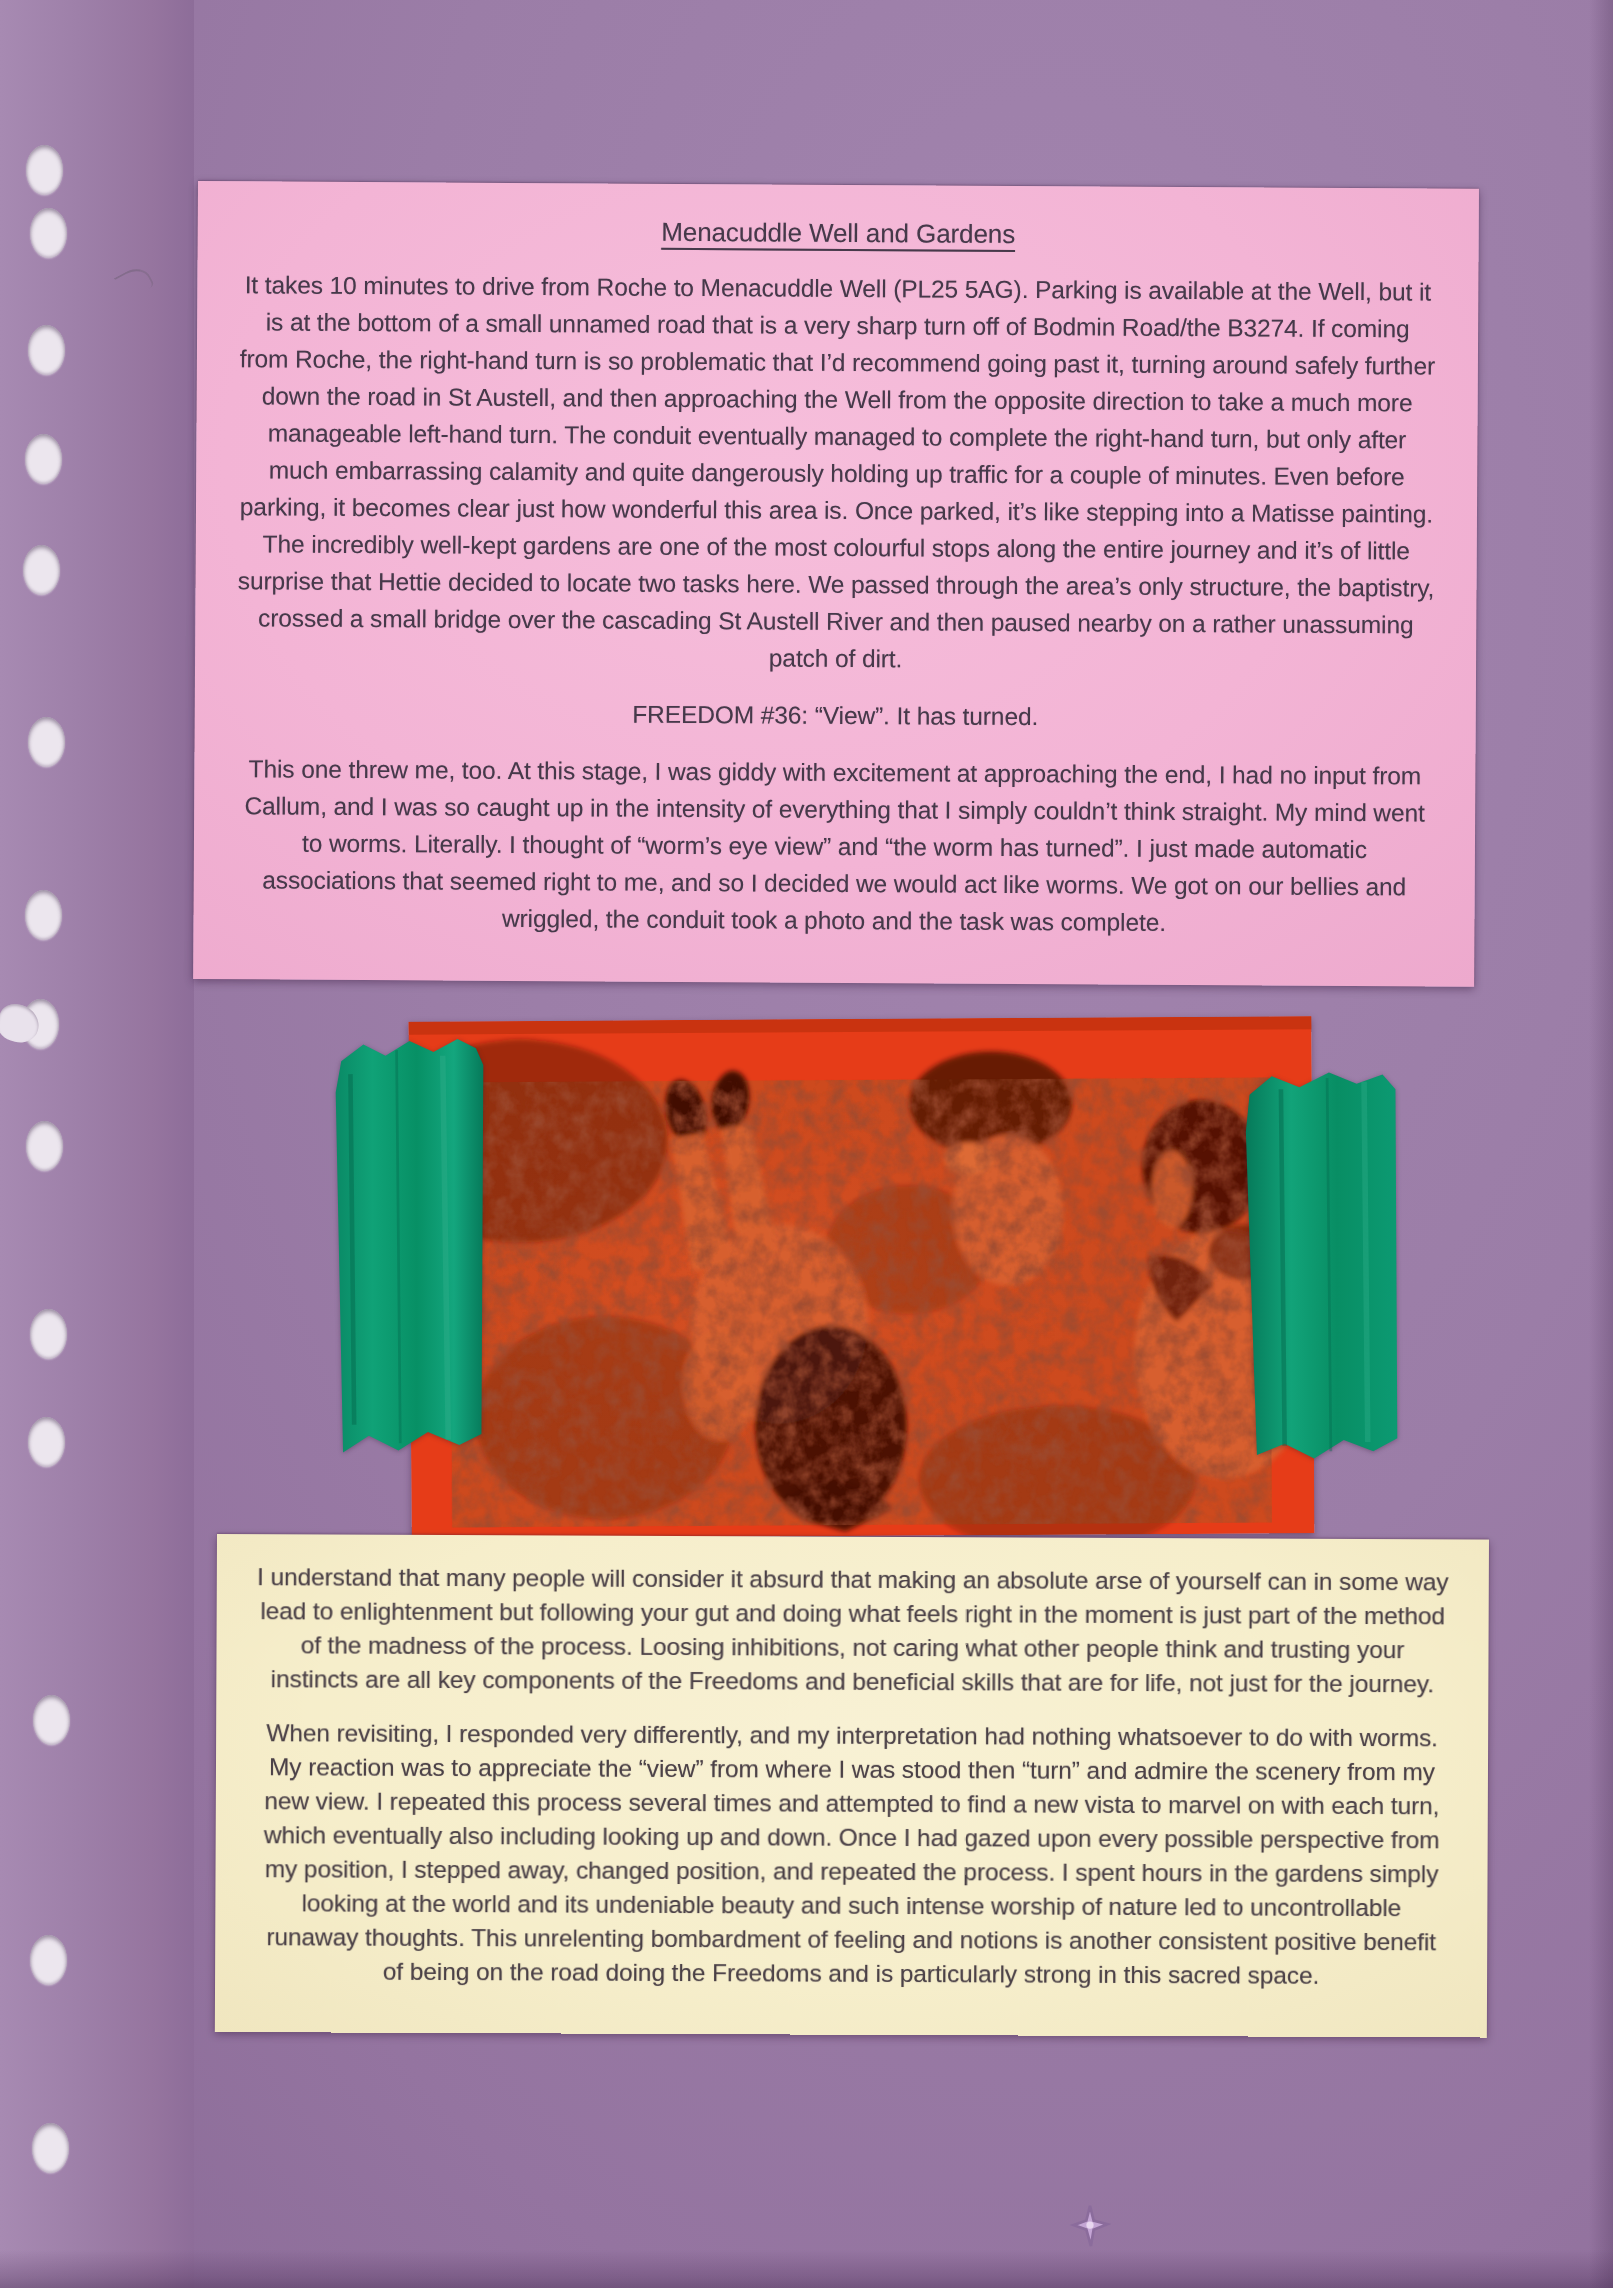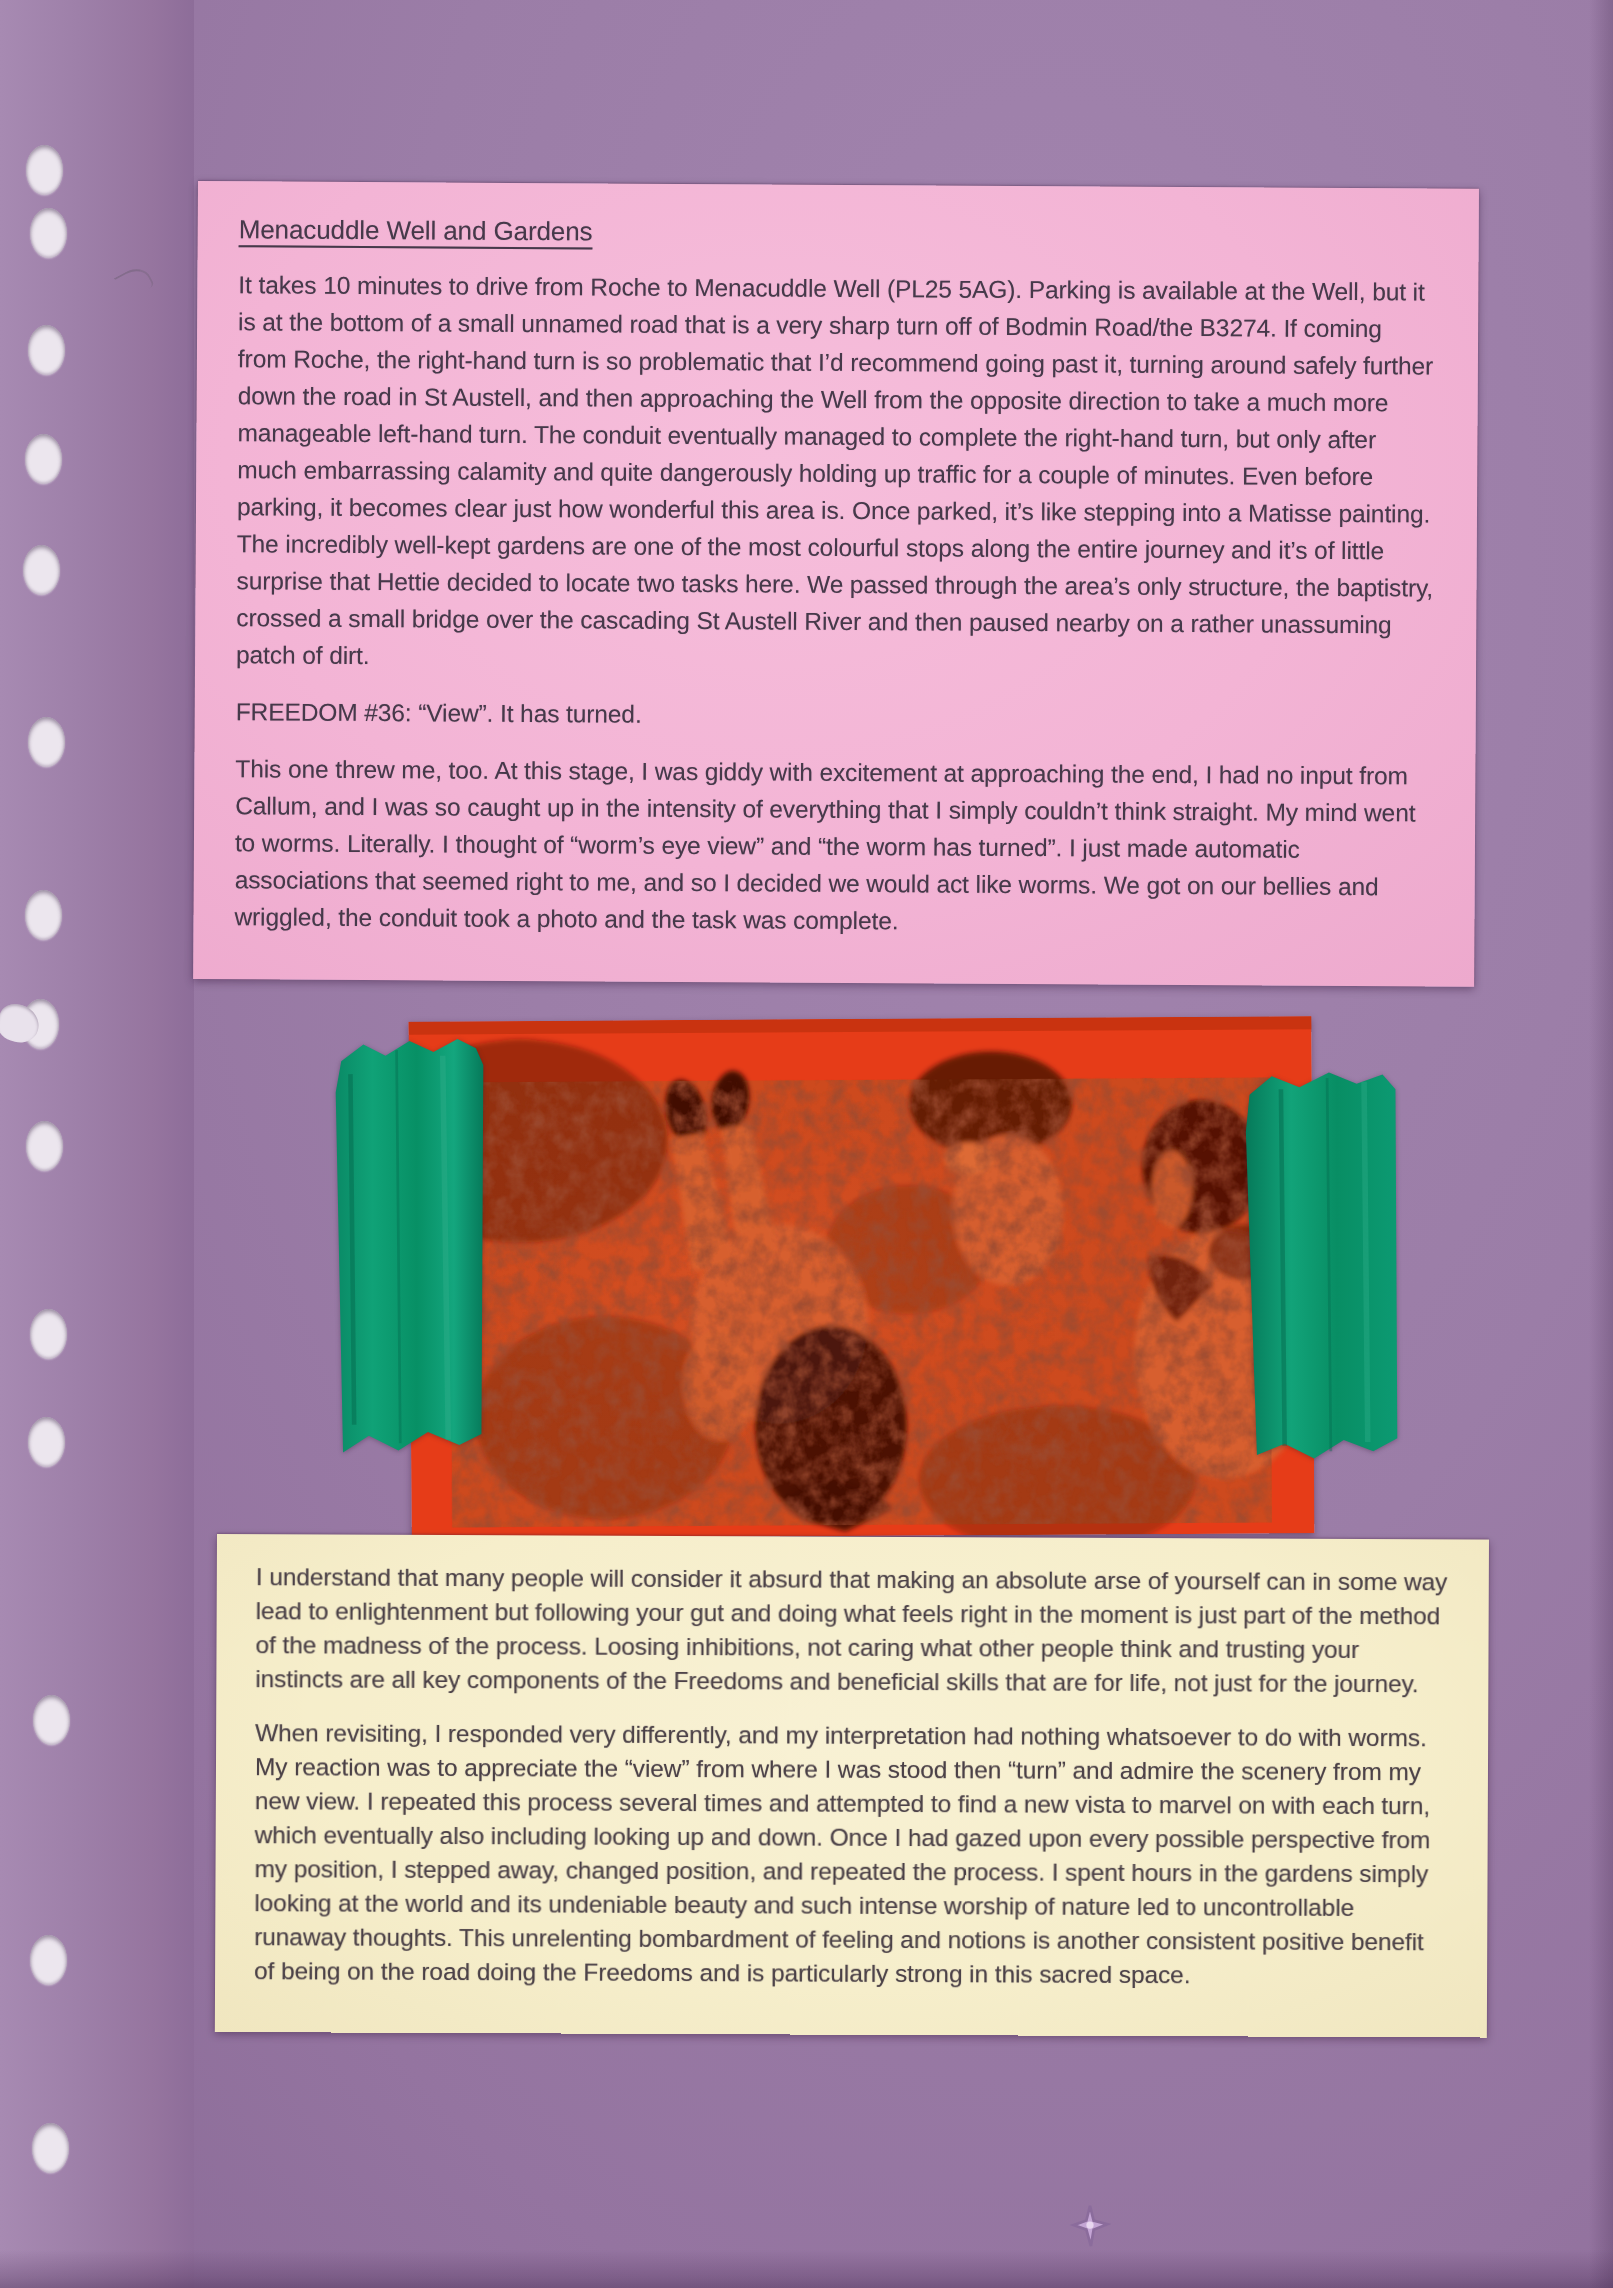--- a/index.html
+++ b/index.html
@@ -74,21 +74,21 @@
   .photo-wrap svg{display:block;}
   
   .tape{position:absolute;z-index:4;filter:drop-shadow(0 1.8px 2.8px rgba(40,20,45,.35));}
   .tape-left{left:332px;top:1037px;}
   .tape-right{left:1244px;top:1067px;}
   .sparkle{position:absolute;left:1069px;top:2202px;z-index:6;}
 </style>
 </head>
 <body>
 
-<div style="position:absolute;inset:0;">
+<div style="position:absolute;inset:0;text-align:center;">
 
   <div class="binding"></div>
   <div class="page-bottom-edge"></div>
   <div class="page-right-edge"></div>
 
   <div class="hole" style="left:26px;top:145px;"></div>
   <div class="hole" style="left:29.5px;top:208px;"></div>
   <div class="hole" style="left:28px;top:325px;"></div>
   <div class="hole" style="left:25px;top:434px;"></div>
   <div class="hole" style="left:23px;top:545px;"></div>

